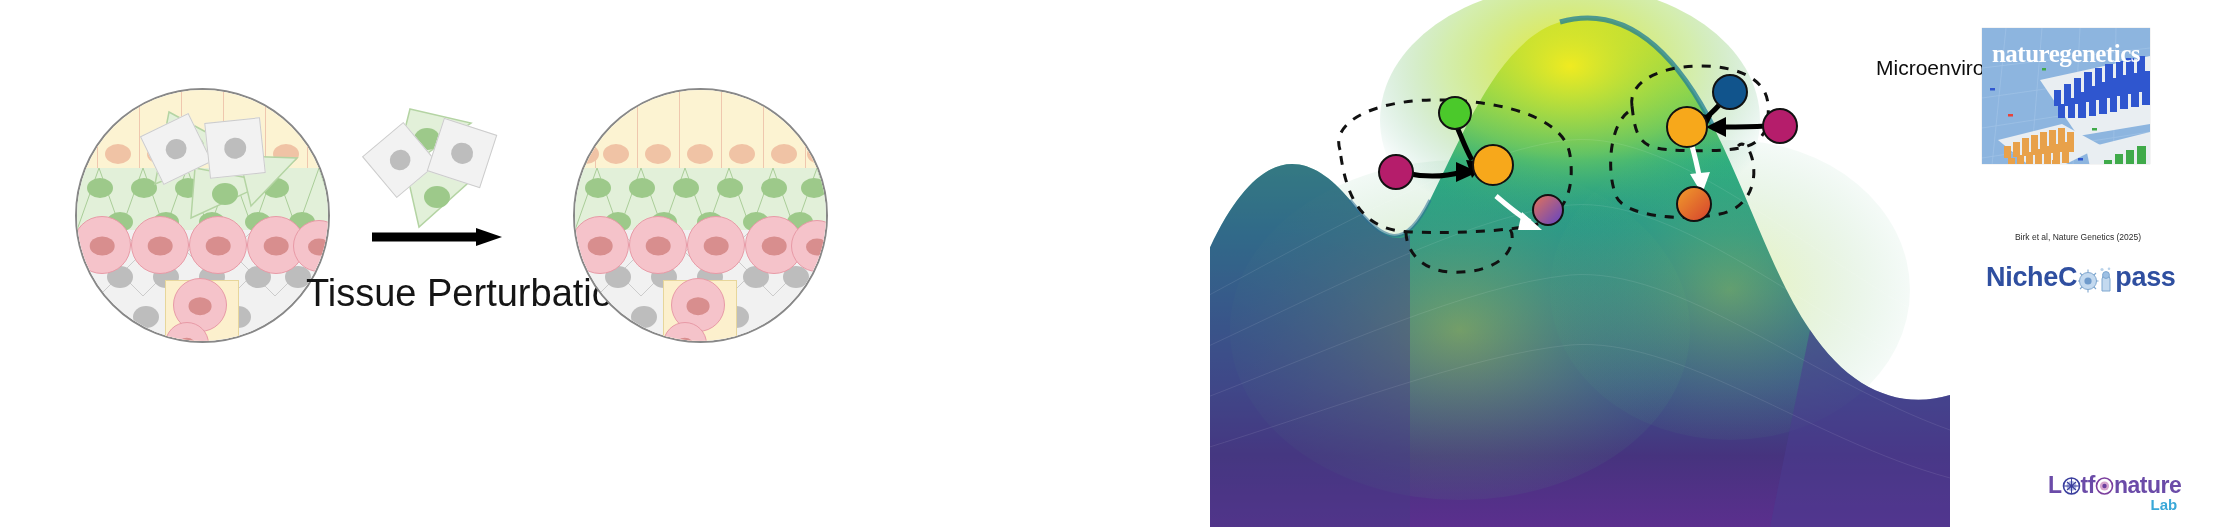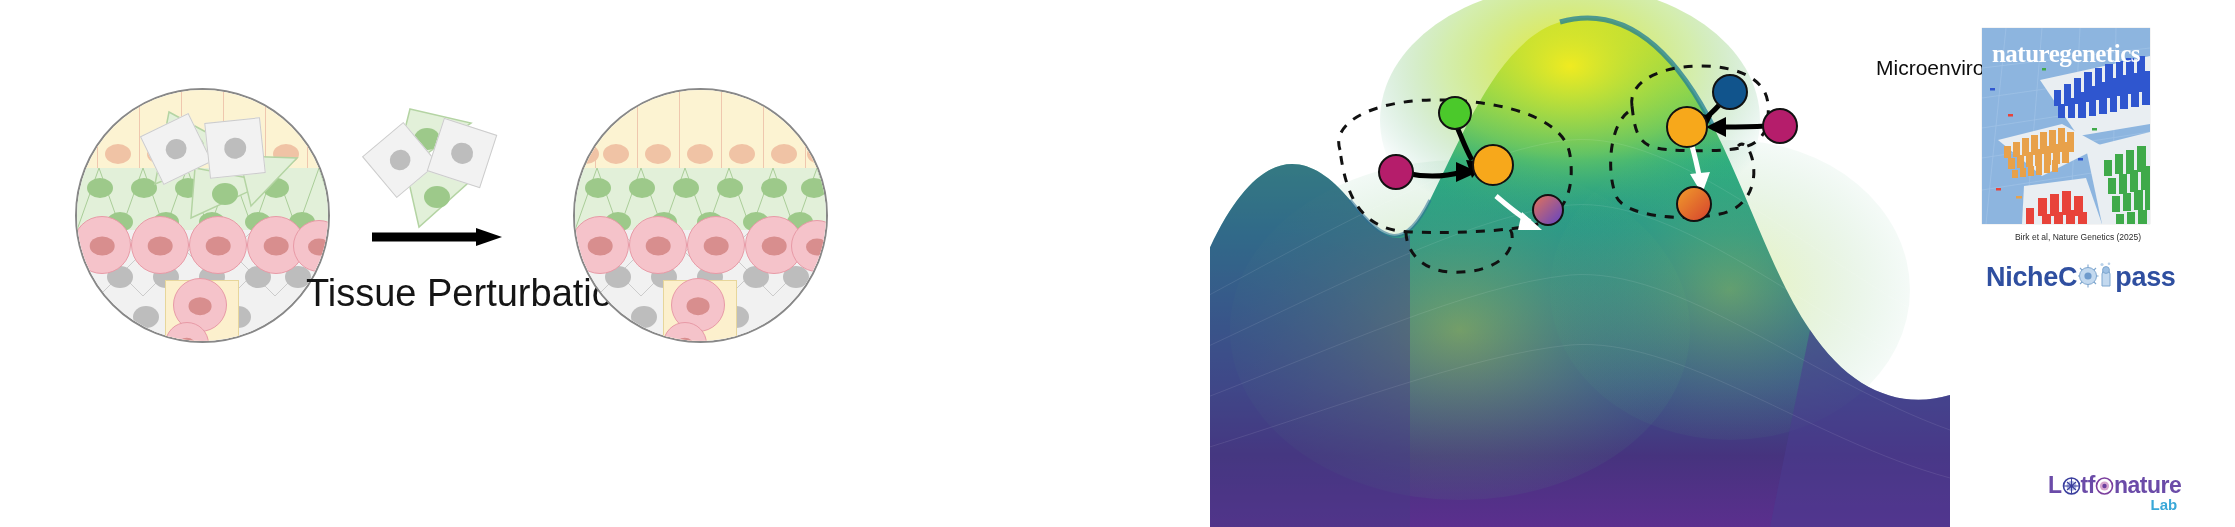--- a/index.html
+++ b/index.html
@@ -126,21 +126,21 @@
     border: 2px solid #111111;
     box-sizing: border-box;
   }
 
   
   #right-panel { left: 1950px; top: 0; width: 285px; height: 527px; }
 
   #cover-frame {
     position: absolute;
     left: 32px; top: 28px;
-    width: 168px; height: 196px;
+    width: 168px; height: 136px;
     background: #8cb4de;
     overflow: hidden;
     box-shadow: 0 0 1px rgba(0,0,0,.25);
   }
   #cover-title {
     position: absolute;
     left: 0; right: 0; top: 12px;
     text-align: center;
     color: #ffffff;
     font-family: "Liberation Serif", serif;
@@ -156,21 +156,21 @@
     left: 8px; top: 232px;
     width: 240px;
     text-align: center;
     font-size: 8.5px;
     color: #2b2b2b;
   }
   #nichecompass-logo {
     position: absolute;
     left: 36px; top: 262px;
     display: flex;
-    align-items: flex-start;
+    align-items: flex-end;
     font-weight: bold;
     font-size: 27px;
     color: #2f4fa0;
     font-family: "Liberation Sans", sans-serif;
     letter-spacing: -0.3px;
   }
   #lotfollahi-logo {
     position: absolute;
     left: 98px; top: 472px;
     text-align: left;

